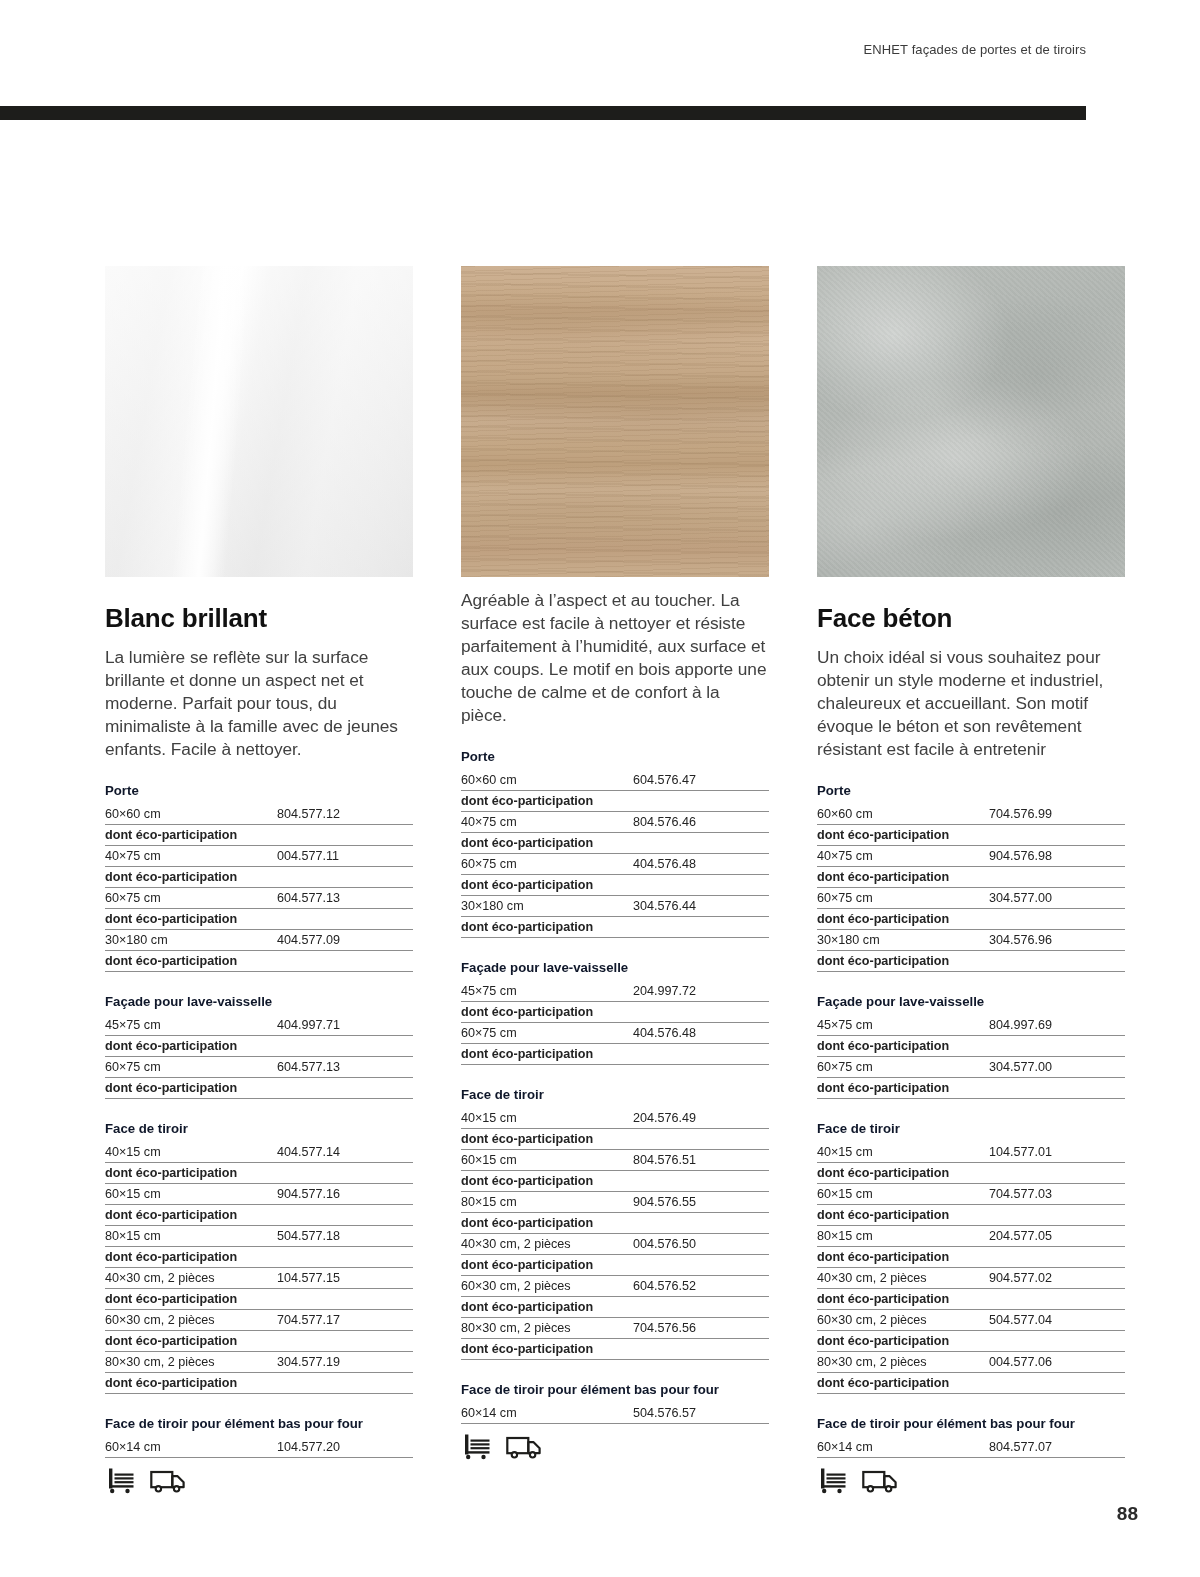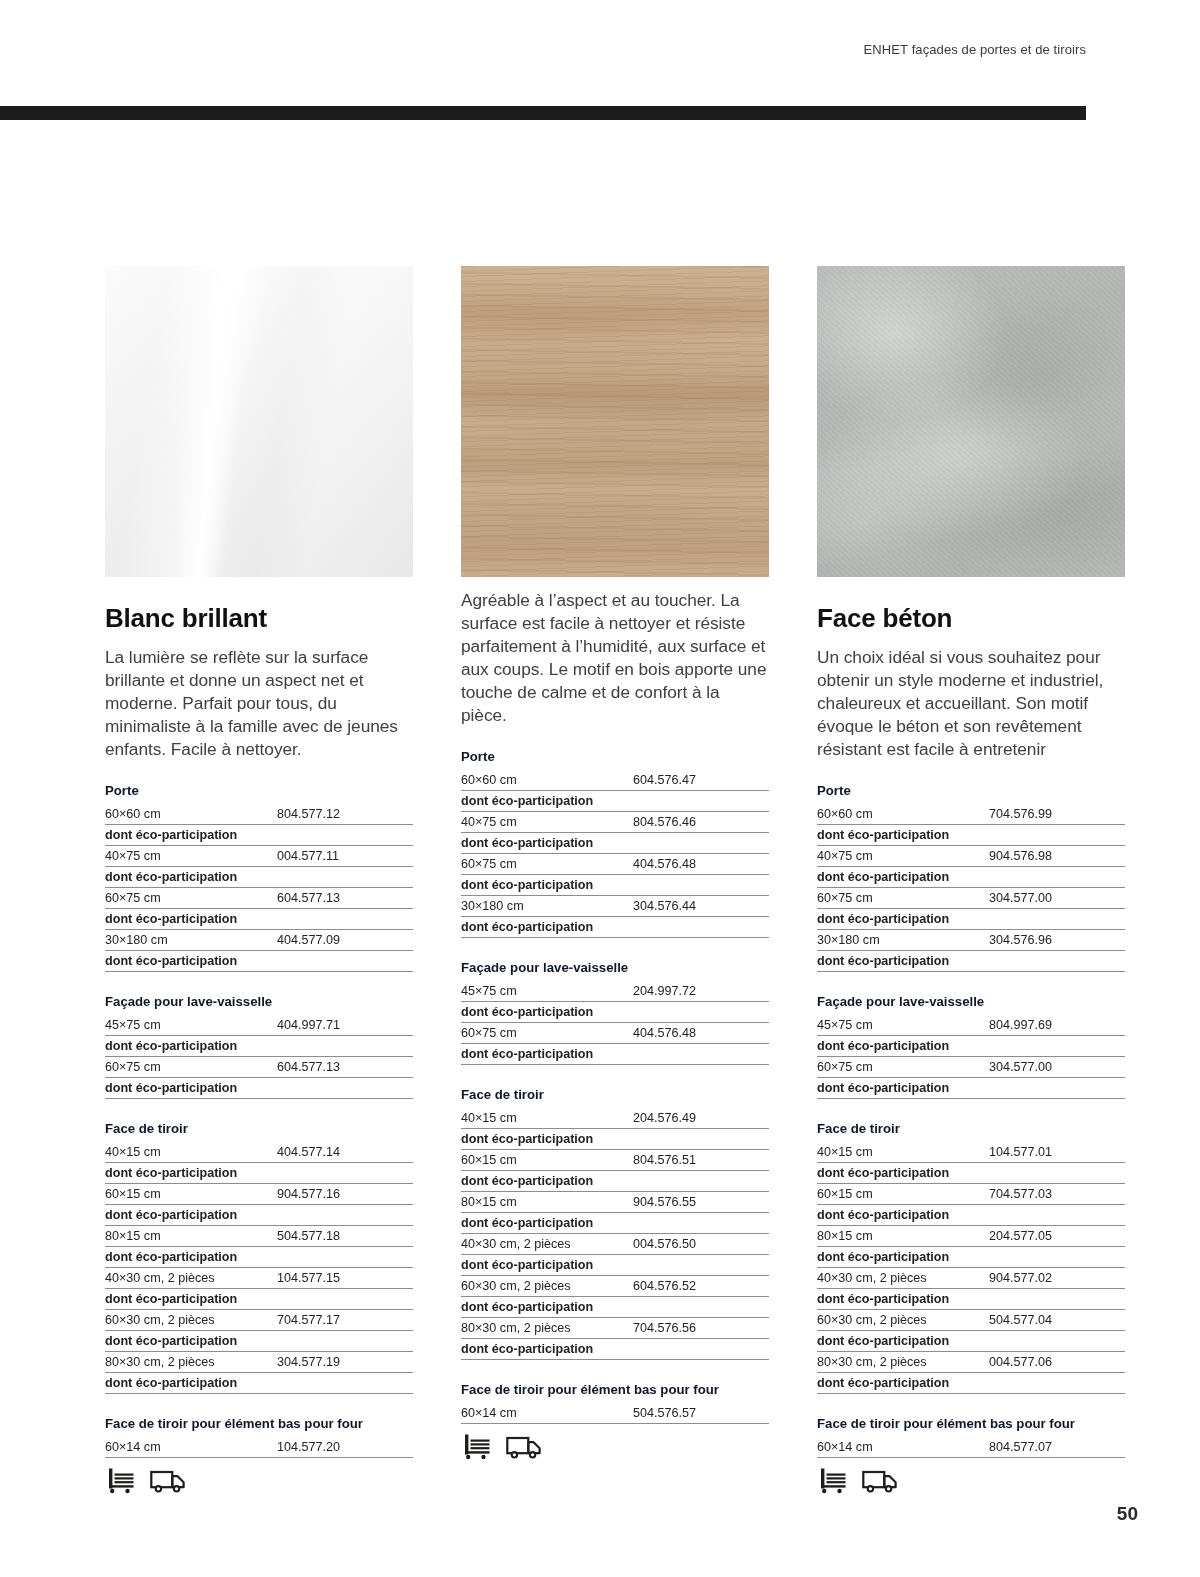--- a/index.html
+++ b/index.html
@@ -547,13 +547,13 @@
         <svg width="36" height="27" viewBox="0 0 36 27">
   <rect x="1.3" y="5" width="21" height="15.2" fill="none" stroke="#1d1d1b" stroke-width="2.2"></rect>
   <path d="M22.3 9.2 H27.6 L33.6 15.2 V20.2 H22.3 Z" fill="none" stroke="#1d1d1b" stroke-width="2.2" stroke-linejoin="round"></path>
   <circle cx="8.4" cy="21.8" r="2.7" fill="#ffffff" stroke="#1d1d1b" stroke-width="2.1"></circle>
   <circle cx="26.6" cy="21.8" r="2.7" fill="#ffffff" stroke="#1d1d1b" stroke-width="2.1"></circle>
 </svg>
       </div>
     </div>
   </div>
 
-<div class="page-number">50</div>
+<div class="page-number">88</div>
 
 </body></html>

